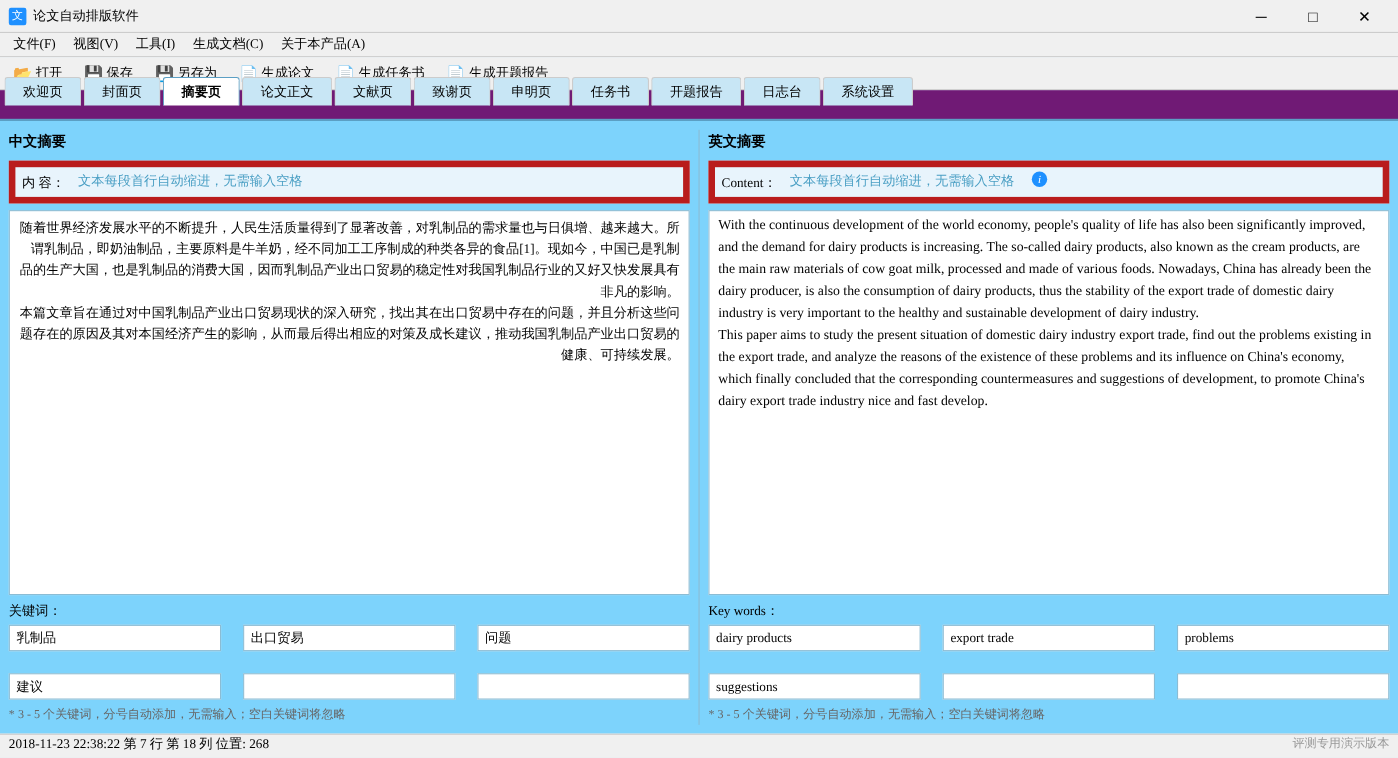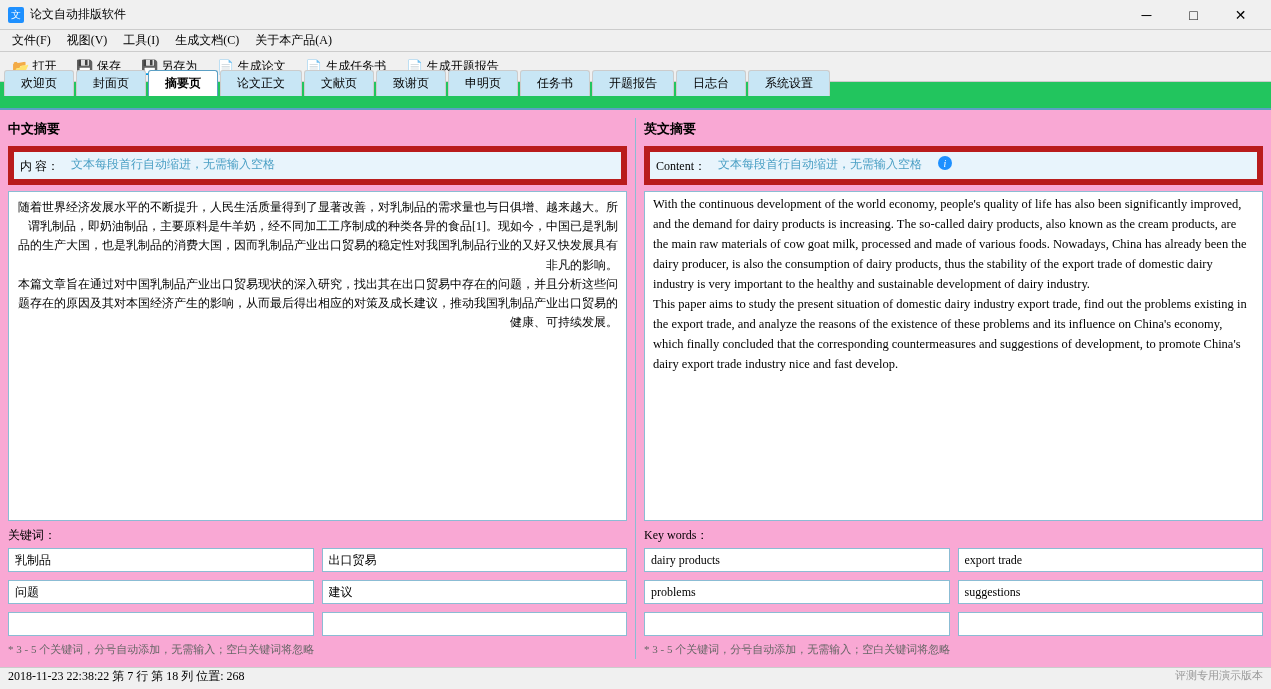--- a/index.html
+++ b/index.html
@@ -43,21 +43,21 @@
     }
     .toolbar-btn {
       display: flex; align-items: center; gap: 3px;
       padding: 2px 6px; font-size: 12px; cursor: pointer;
       border: none; background: transparent;
     }
     .toolbar-icon { font-size: 14px; }
 
     
     .tabs {
-      background: #22c55e;
+      background: #701a75;
       height: 28px;
       display: flex;
       align-items: flex-end;
       padding: 12px 4px;
       border-bottom: 2px solid #5b9fc4;
       text-align: right;
     }
     .tab {
       padding: 4px 16px;
       font-size: 12px;
@@ -70,21 +70,21 @@
     }
     .tab.active {
       background: white;
       border-color: #5b9fc4;
       font-weight: bold;
       color: #000;
     }
 
     
     .main-content {
-      background: #f9a8d4;
+      background: #7dd3fc;
       display: flex;
       padding: 8px;
       gap: 8px;
       height: calc(689px - 30px - 22px - 30px - 28px - 22px);
       flex: 1;
     }
 
     
     .panel {
       flex: 1;
@@ -138,21 +138,21 @@
       min-height: 280px;
       font-family: 'Times New Roman', serif;
     }
 
     .keywords-section {
       display: flex;
       flex-direction: column;
       gap: 4px;
     }
     .keywords-label { font-size: 12px; color: #000; }
-    .keywords-grid { display: grid; grid-template-columns: 1fr 1fr; gap: 8px; }
+    .keywords-grid { display: grid; grid-template-columns: 1fr 1fr 1fr; gap: 20px; }
     .keyword-input {
       border: 1px solid #8bbcd4;
       background: white;
       padding: 3px 6px;
       font-size: 12px;
       font-family: inherit;
       height: 24px;
     }
     .keywords-hint { font-size: 11px; color: #666; padding: 2px 0; font-family: Liberation Serif, serif; }
 

